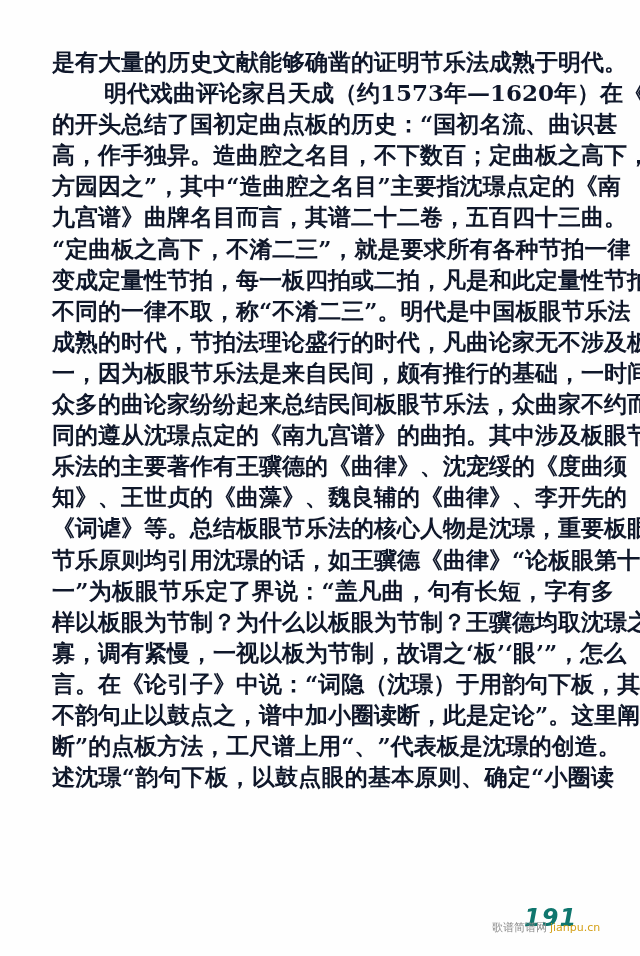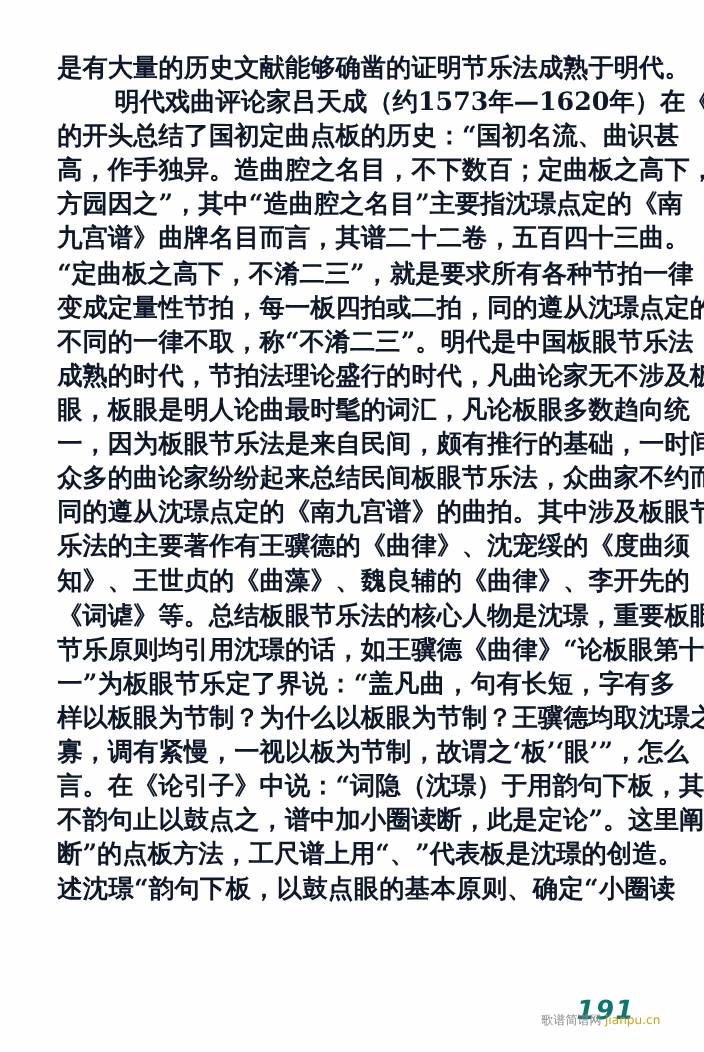--- a/index.html
+++ b/index.html
@@ -78,24 +78,23 @@
   <div class="text-block">
 
     <div class="line last">是有大量的历史文献能够确凿的证明节乐法成熟于明代。</div>
 
     <div class="line indent">明代戏曲评论家吕天成（约1573年—1620年）在《曲品》</div>
     <div class="line">的开头总结了国初定曲点板的历史：“国初名流、曲识甚</div>
     <div class="line">高，作手独异。造曲腔之名目，不下数百；定曲板之高下，</div>
     <div class="line">方园因之”，其中“造曲腔之名目”主要指沈璟点定的《南</div>
     <div class="line">九宫谱》曲牌名目而言，其谱二十二卷，五百四十三曲。</div>
     <div class="line">“定曲板之高下，不淆二三”，就是要求所有各种节拍一律</div>
-    <div class="line">变成定量性节拍，每一板四拍或二拍，同的遵从沈璟点定的</div>
+    <div class="line">变成定量性节拍，每一板四拍或二拍，凡是和此定量性节拍</div>
     <div class="line">不同的一律不取，称“不淆二三”。明代是中国板眼节乐法</div>
     <div class="line">成熟的时代，节拍法理论盛行的时代，凡曲论家无不涉及板</div>
-    <div class="line">眼，板眼是明人论曲最时髦的词汇，凡论板眼多数趋向统</div>
     <div class="line">一，因为板眼节乐法是来自民间，颇有推行的基础，一时间</div>
     <div class="line">众多的曲论家纷纷起来总结民间板眼节乐法，众曲家不约而</div>
     <div class="line">同的遵从沈璟点定的《南九宫谱》的曲拍。其中涉及板眼节</div>
     <div class="line">乐法的主要著作有王骥德的《曲律》、沈宠绥的《度曲须</div>
     <div class="line">知》、王世贞的《曲藻》、魏良辅的《曲律》、李开先的</div>
     <div class="line">《词谑》等。总结板眼节乐法的核心人物是沈璟，重要板眼</div>
     <div class="line">节乐原则均引用沈璟的话，如王骥德《曲律》“论板眼第十</div>
     <div class="line">一”为板眼节乐定了界说：“盖凡曲，句有长短，字有多</div>
     <div class="line">样以板眼为节制？为什么以板眼为节制？王骥德均取沈璟之</div>
     <div class="line">寡，调有紧慢，一视以板为节制，故谓之‘板’‘眼’”，怎么</div>

